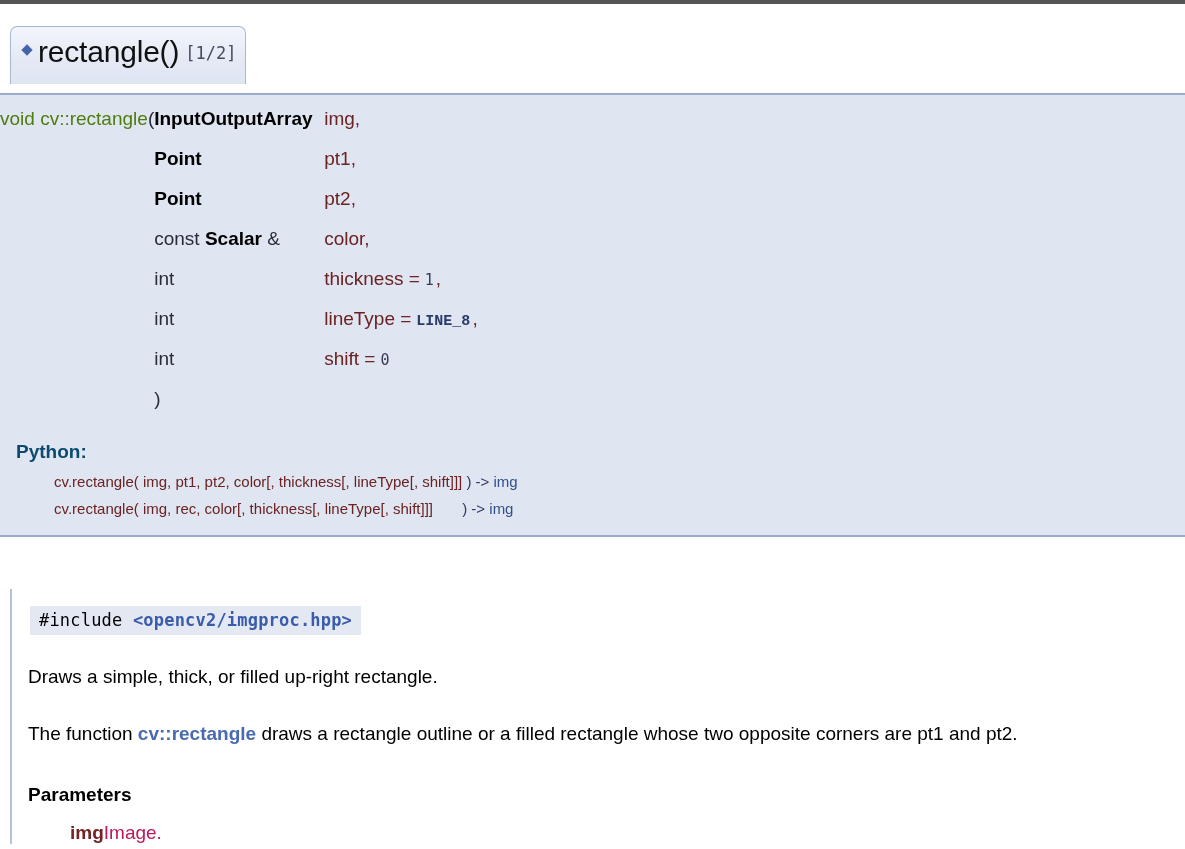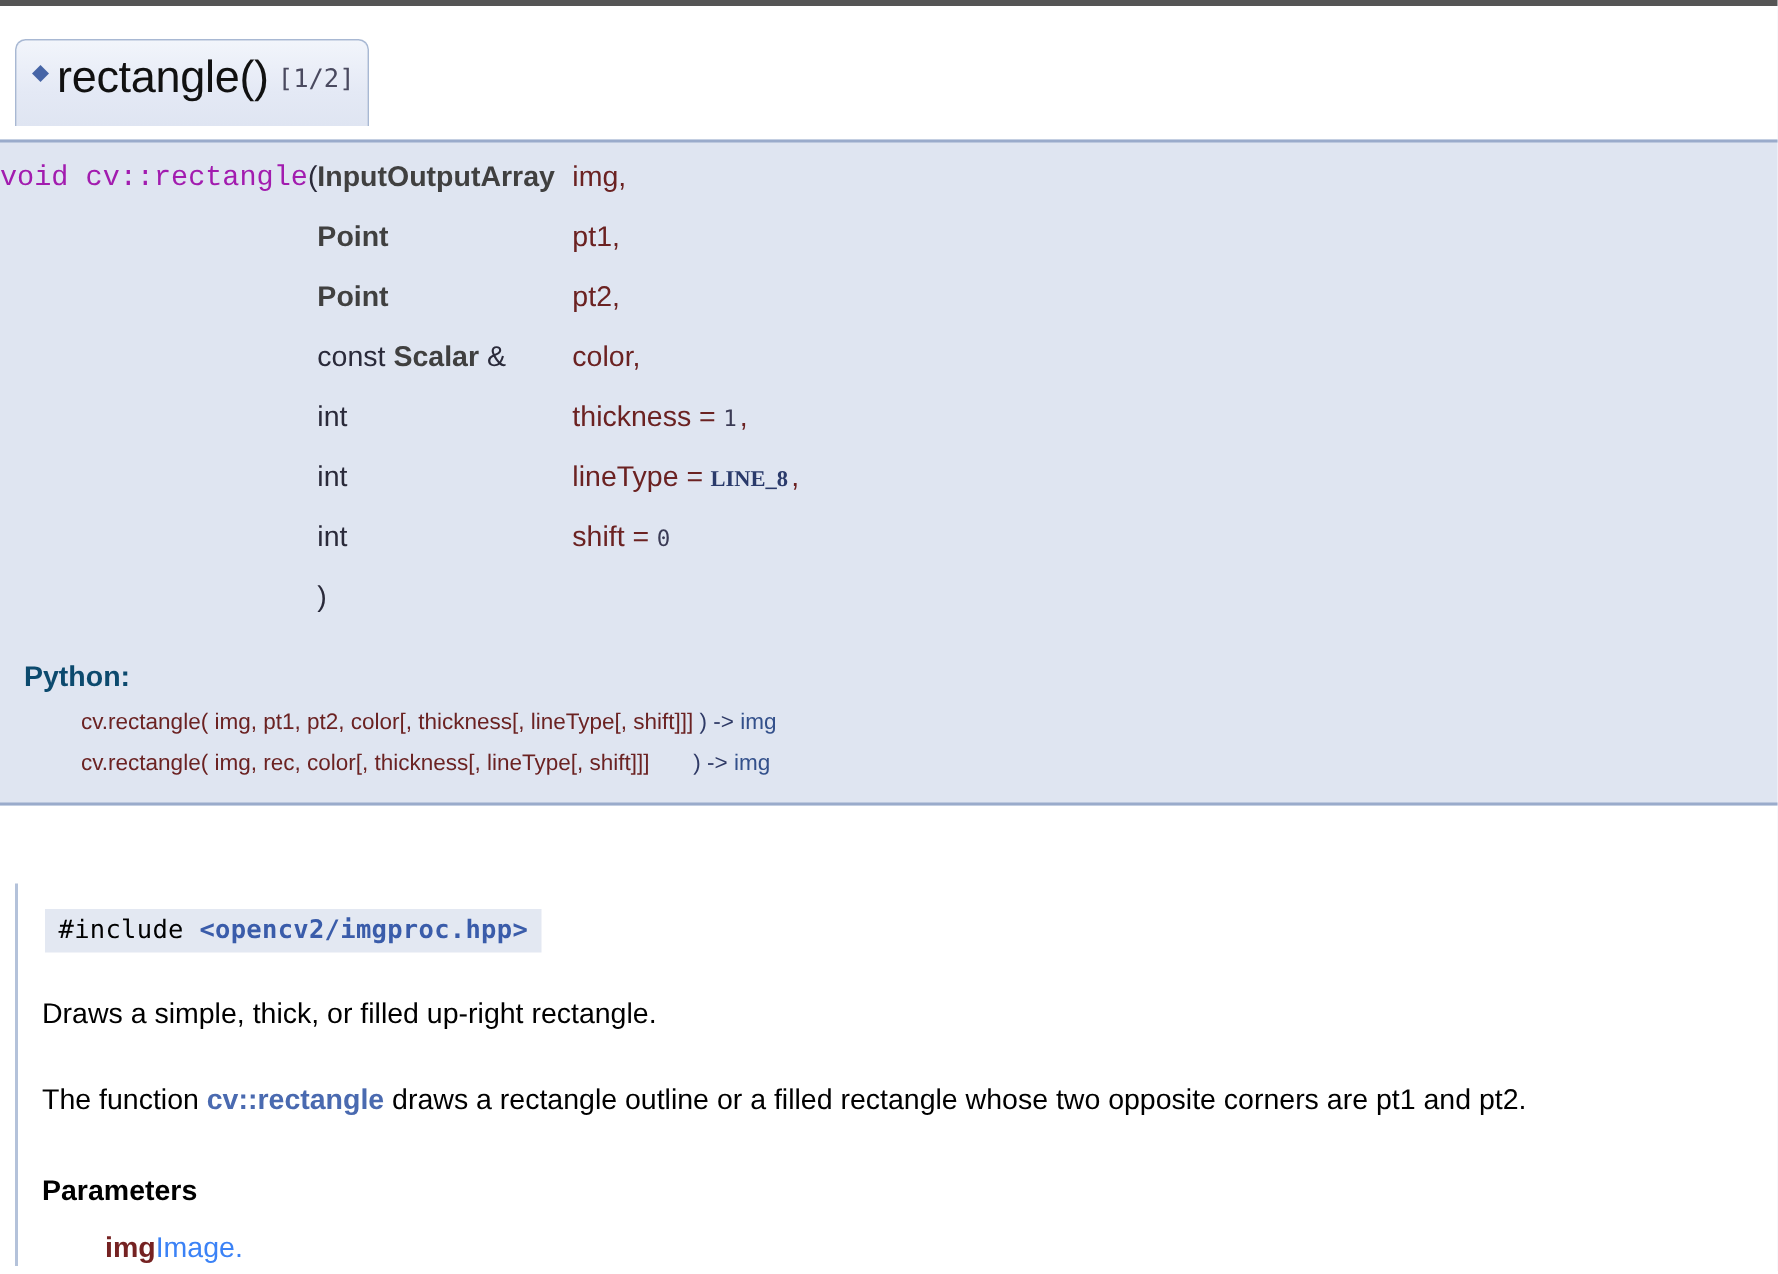--- a/index.html
+++ b/index.html
@@ -91,51 +91,50 @@
     line-height: 1.0;
   }
   table.memname td {
     padding: 0;
     vertical-align: top;
     white-space: nowrap;
   }
   td.paramkey-cell {
     padding-left: 24px;
     padding-right: 0;
-    color: #a21caf;
-    height: 40px;
-    font-family: Liberation Mono, monospace;
+    color: #4d7c0f;
+    height: 40px;
   }
   td.paren-cell {
     padding: 0 7px 0 6px;
     color: #2a2a3a;
     height: 40px;
   }
   td.paramtype-cell {
     color: #2a2a3a;
     height: 40px;
     padding-right: 24px;
     min-width: 170px;
   }
   td.paramname-cell {
     color: #6b2222;
     height: 40px;
   }
-  .ptype-link { color: #404040; font-weight: bold; }
+  .ptype-link { color: #000000; font-weight: bold; }
   .ptype-plain { color: #2a2a3a; }
   .pname { color: #6b2222; }
   .pdefault {
     font-family: "DejaVu Sans Mono", monospace;
     font-size: 15px;
     color: #3b3b55;
     margin-left: 5px;
     margin-right: 2px;
   }
   .pdefault-kw {
-    font-family: Liberation Serif, serif;
+    font-family: Liberation Mono, monospace;
     font-size: 15px;
     color: #2a3a6b;
     font-weight: bold;
     margin-left: 5px;
     margin-right: 2px;
   }
   td.closeparen-cell {
     padding-left: 24px;
     color: #2a2a3a;
     height: 40px;
@@ -197,21 +196,21 @@
     border-collapse: collapse;
     font-size: 19px;
   }
   table.params td { padding: 0; vertical-align: top; }
   td.paramname {
     color: #752222;
     font-weight: bold;
     white-space: nowrap;
     padding-right: 58px;
   }
-  td.paramdesc { color: #3b82f6; }
+  td.paramdesc { color: #be185d; }
 </style>
 </head>
 <body>
 
 <div id="top-rule"></div>
 
 <div id="member-item">
 
   <div class="memtitle">
     <span class="mem-bullet"></span><span class="mem-name">rectangle()</span><span class="mem-index">[1/2]</span>

